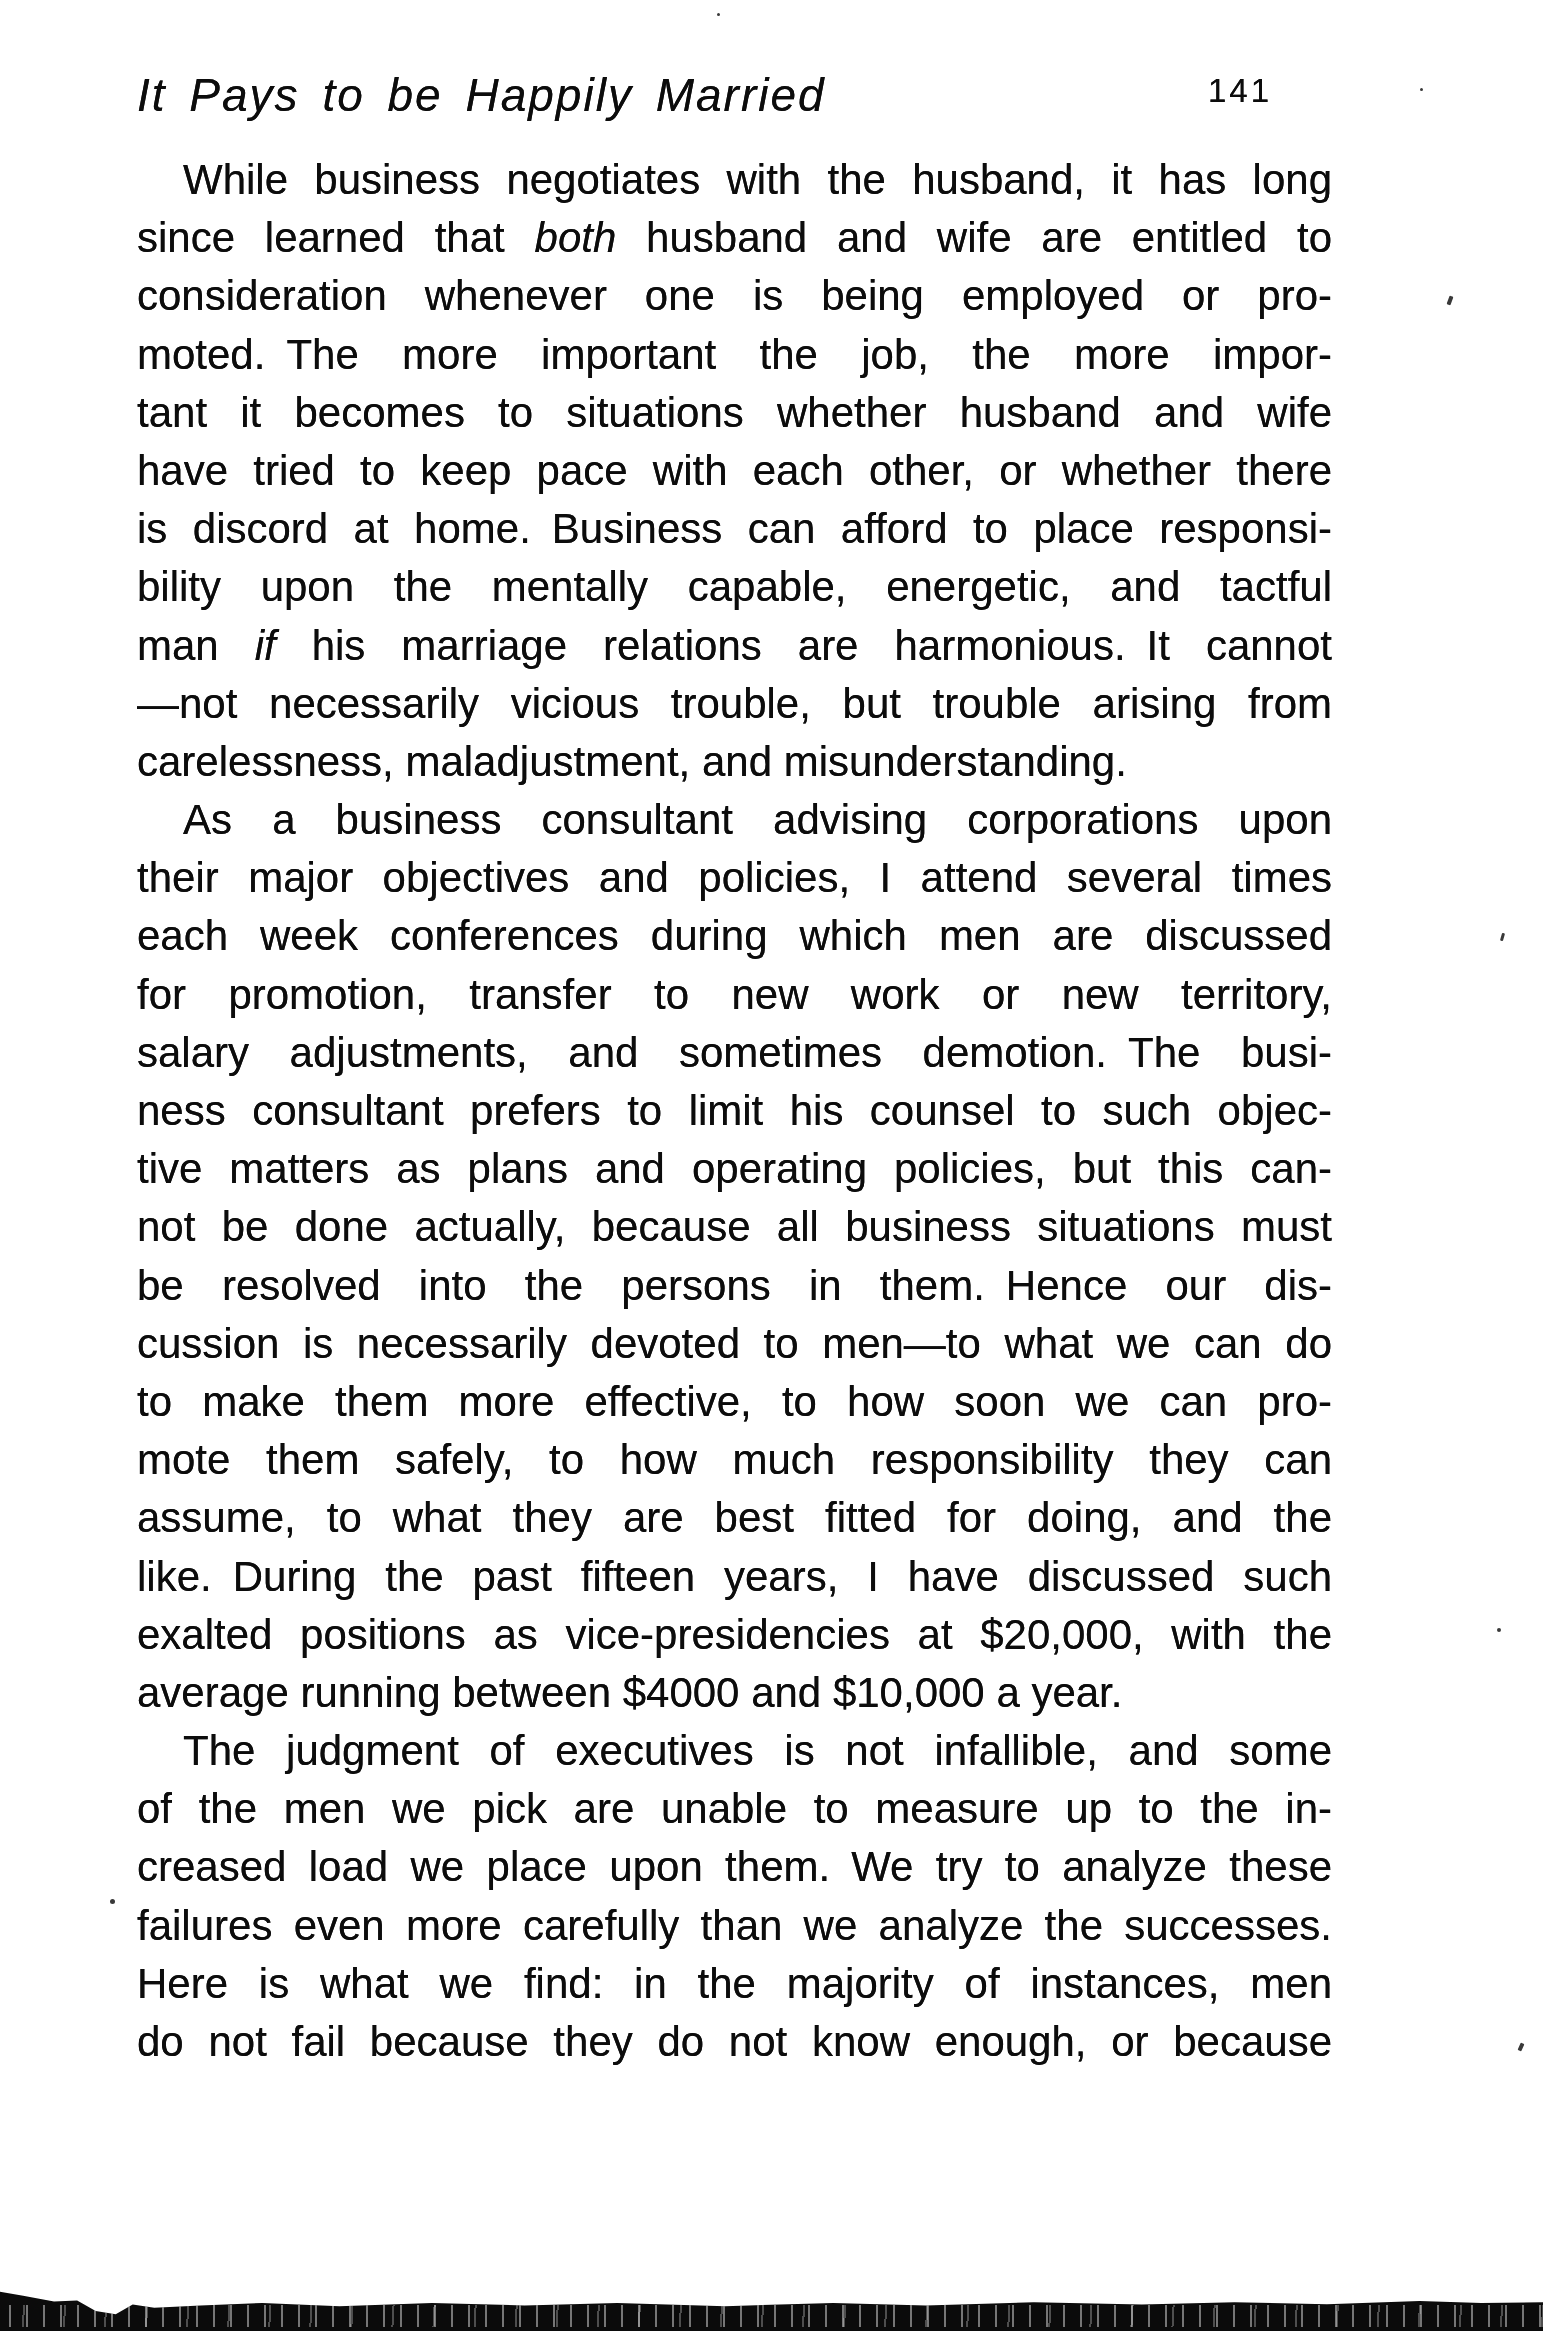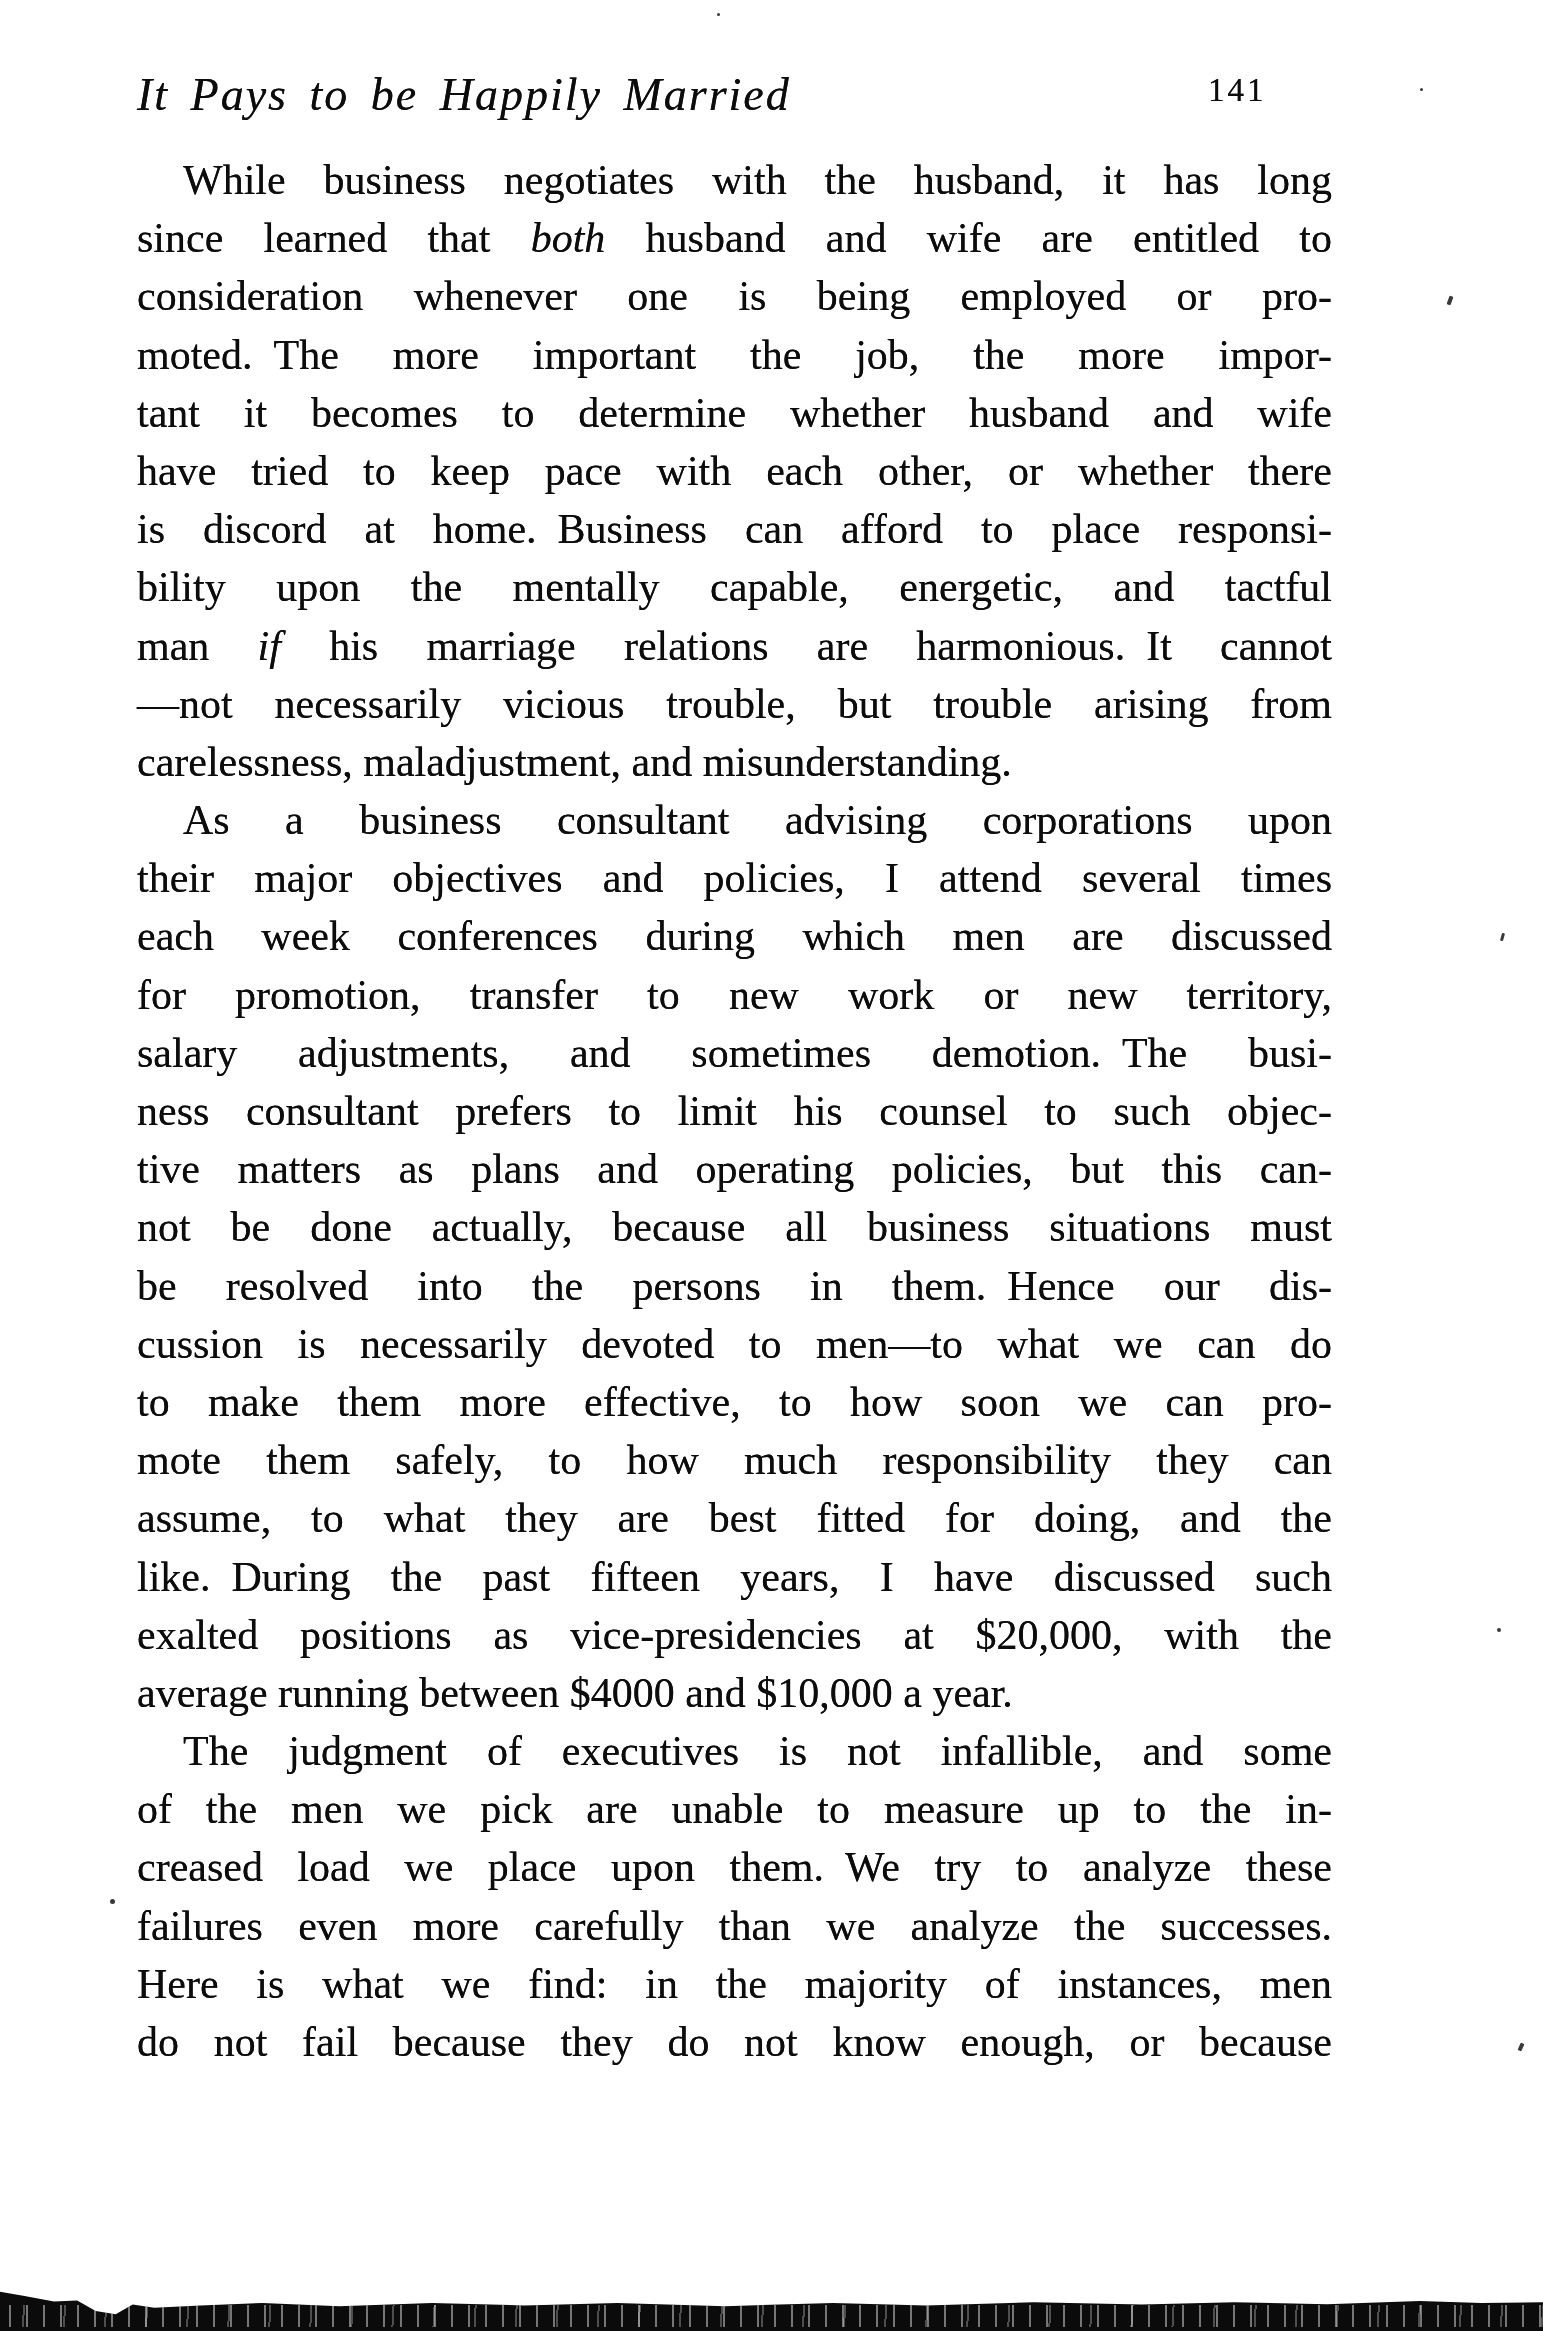--- a/index.html
+++ b/index.html
@@ -1,19 +1,19 @@
 <!DOCTYPE html>
 <html><head>
 <meta charset="utf-8">
 <style>
   html,body { margin:0; padding:0; background:#777; }
   .page {
     position:relative; width:1543px; height:2331px;
     background:#ffffff; overflow:hidden;
-    font-family:Liberation Serif, serif;
+    font-family:Liberation Sans, sans-serif;
     color:#0c0c0c;
   }
   
   .running-header { position:absolute; top:72px; left:137px; right:0; height:60px; }
   .rh-title {
     position:absolute; left:0; top:0;
     font-style:italic; font-size:46px; line-height:1;
     letter-spacing:2px; word-spacing:8px;
     text-shadow:0 0 0.6px rgba(0,0,0,.85);
     white-space:nowrap;
@@ -65,21 +65,21 @@
     <span class="rh-title">It Pays to be Happily Married</span>
     <span class="rh-num">141</span>
   </div>
 
   <div class="body-text" id="body-text">
       <div>
         <div class="line indent">While business negotiates with the husband, it has long</div>
         <div class="line"><span>since learned that </span><em>both</em><span> husband and wife are entitled to</span></div>
         <div class="line">consideration whenever one is being employed or pro-</div>
         <div class="line">moted. The more important the job, the more impor-</div>
-        <div class="line">tant it becomes to determine whether husband and wife</div>
+        <div class="line">tant it becomes to situations whether husband and wife</div>
         <div class="line">have tried to keep pace with each other, or whether there</div>
         <div class="line">is discord at home. Business can afford to place responsi-</div>
         <div class="line">bility upon the mentally capable, energetic, and tactful</div>
         <div class="line"><span>man </span><em>if</em><span> his marriage relations are harmonious. It cannot</span></div>
         <div class="line">—not necessarily vicious trouble, but trouble arising from</div>
         <div class="line nojust">carelessness, maladjustment, and misunderstanding.</div>
       </div>
       <div>
         <div class="line indent">As a business consultant advising corporations upon</div>
         <div class="line">their major objectives and policies, I attend several times</div>

